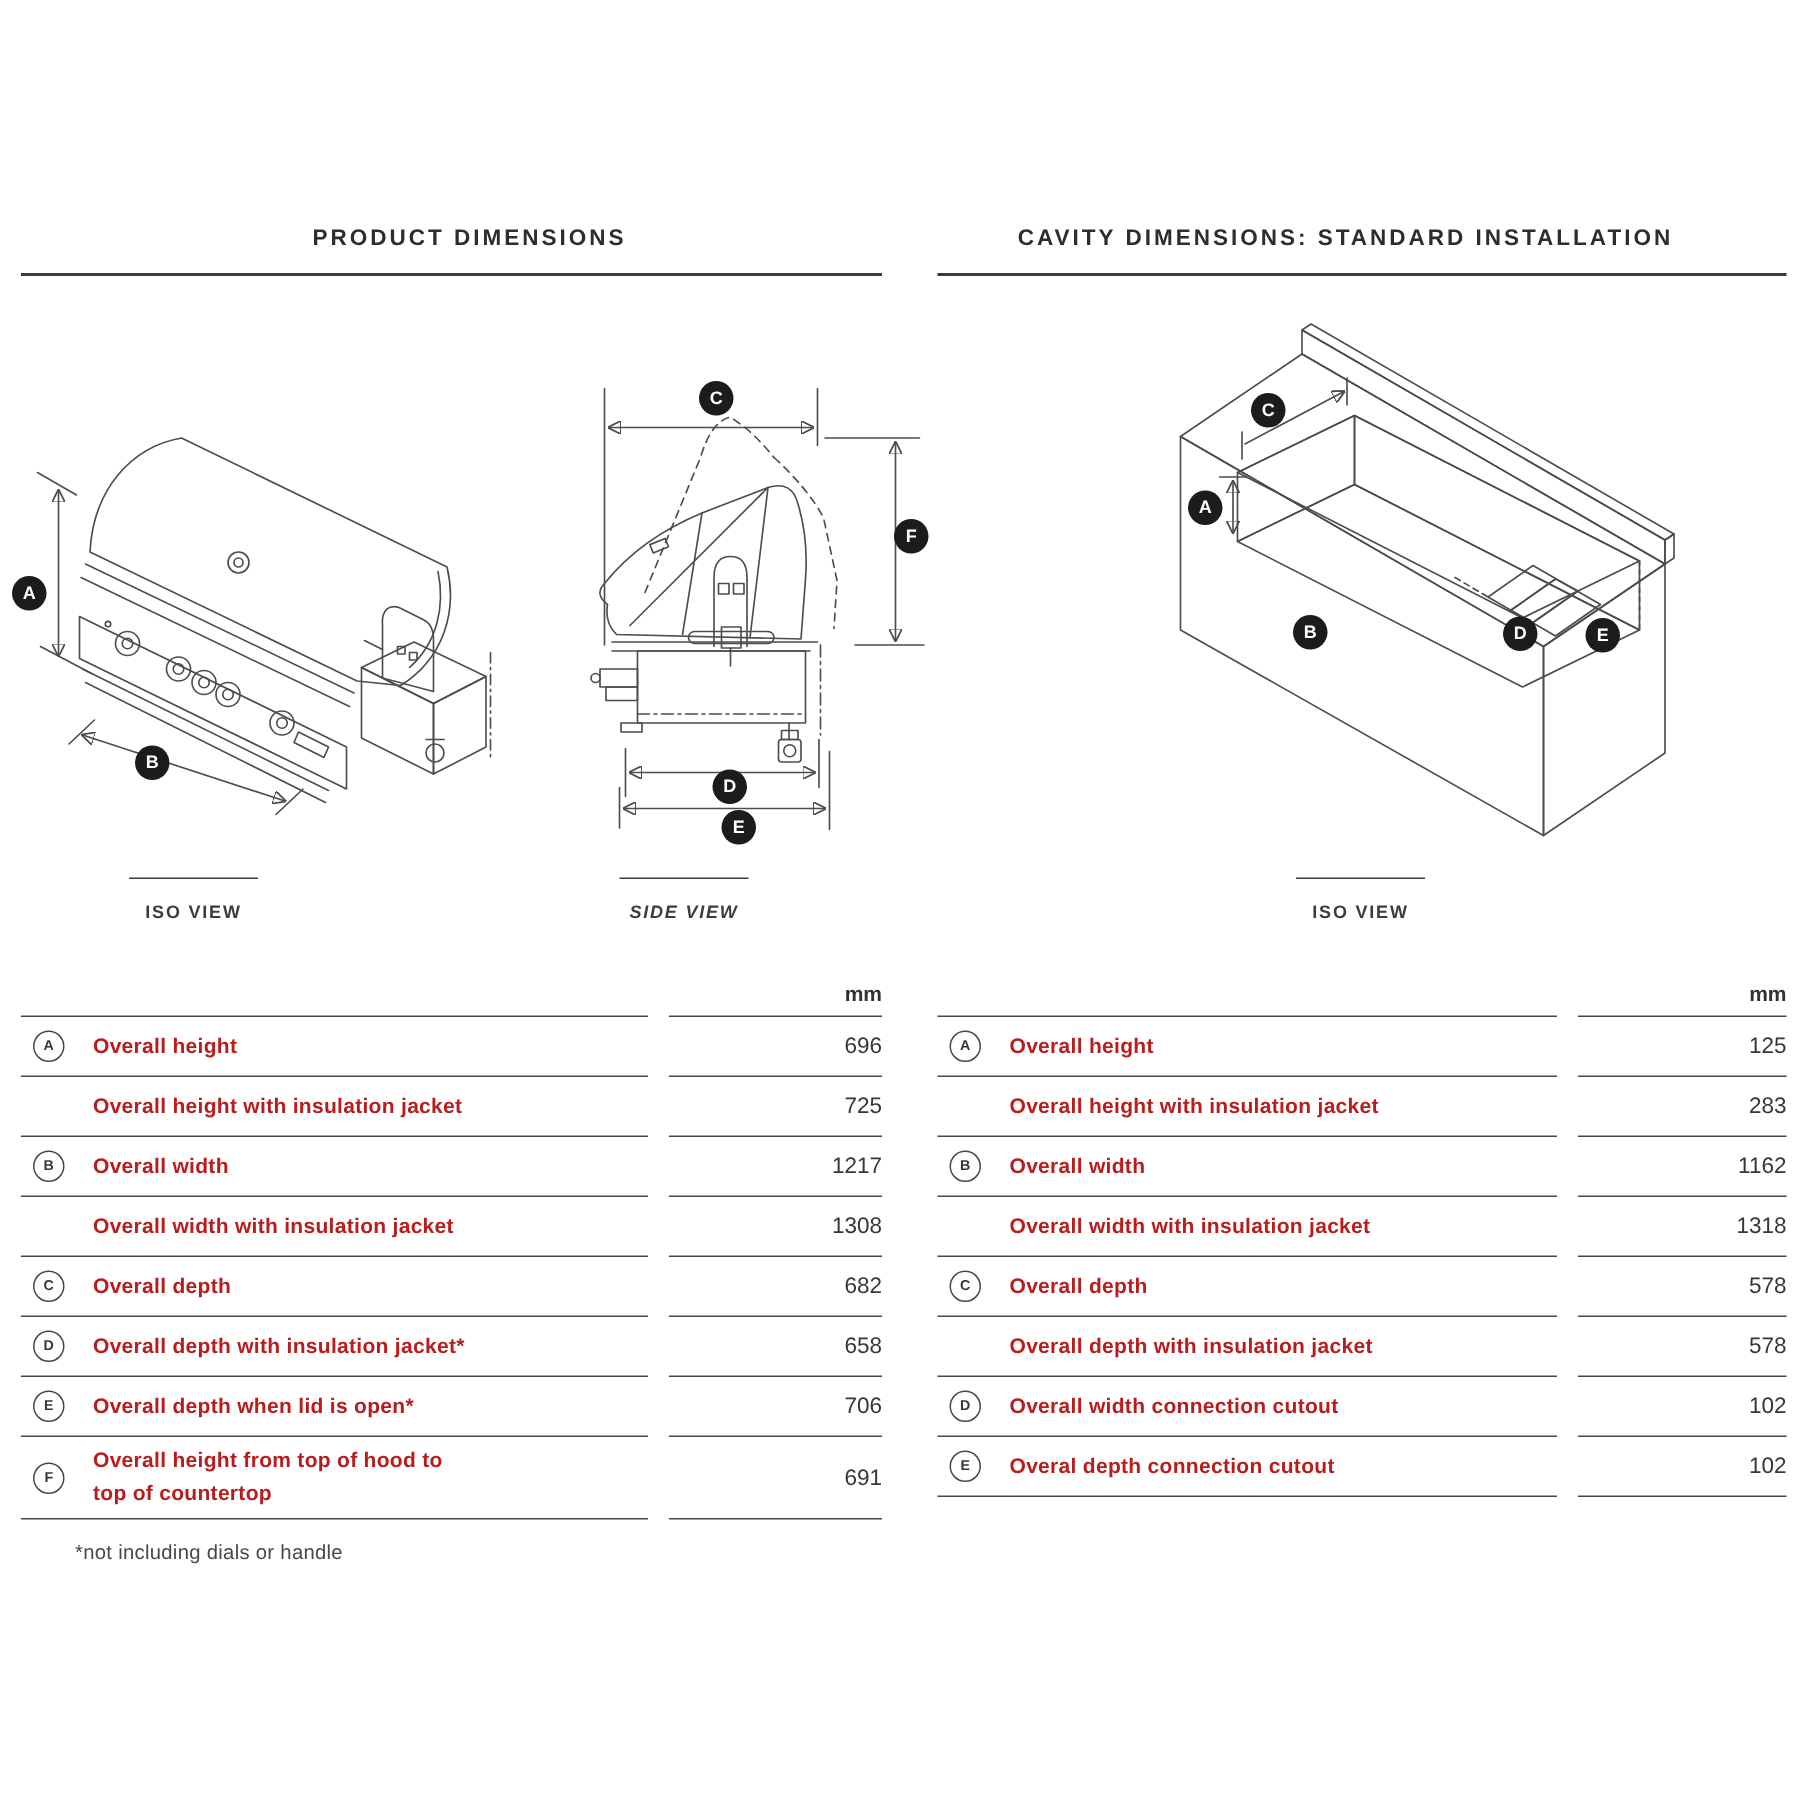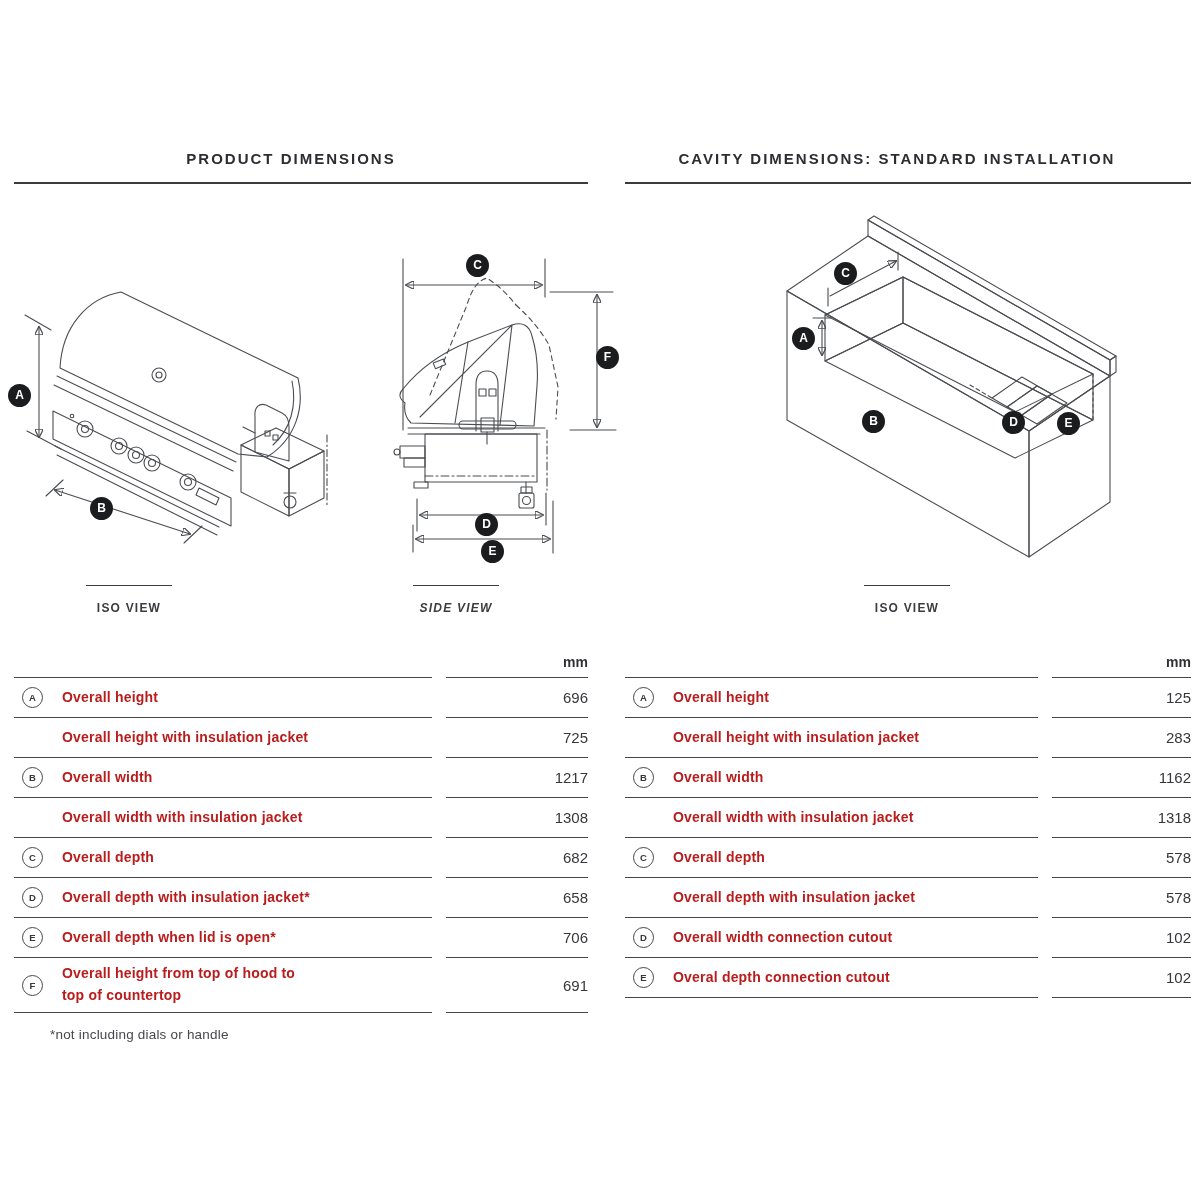--- a/index.html
+++ b/index.html
@@ -50,21 +50,21 @@
   }
   .lbl{font-size:14px;font-weight:bold;color:#b91c1c;letter-spacing:.2px;white-space:pre-line;line-height:1.55;}
   .footnote{font-size:13.5px;color:#47484c;letter-spacing:.2px;}
   svg{display:block;}
   svg *{vector-effect:non-scaling-stroke;}
   .draw path,.draw line,.draw circle,.draw rect{stroke:#4b4d51;stroke-width:1.1;fill:none;stroke-linejoin:round;stroke-linecap:round;}
 </style>
 </head>
 <body>
 
-<div class="abs sec-title" style="left:4px;top:150px;width:574px;">PRODUCT DIMENSIONS</div>
+<div class="abs sec-title" style="left:26px;top:150px;width:574px;">PRODUCT DIMENSIONS</div>
 <div class="abs sec-rule" style="left:14px;top:182px;width:574px;"></div>
 
 <div class="abs sec-title" style="left:614px;top:150px;width:566px;">CAVITY DIMENSIONS: STANDARD INSTALLATION</div>
 <div class="abs sec-rule" style="left:625px;top:182px;width:566px;"></div>
 
 <svg class="abs draw" style="left:5px;top:255px;" width="360" height="330" viewBox="0 0 360 330">
   <defs>
     <marker id="arG" viewBox="0 0 10 10" refX="9" refY="5" markerWidth="8" markerHeight="8" orient="auto-start-reverse">
       <path d="M0,0 L10,5 L0,10 Z" fill="#4b4d51" stroke="none"></path>
     </marker>

